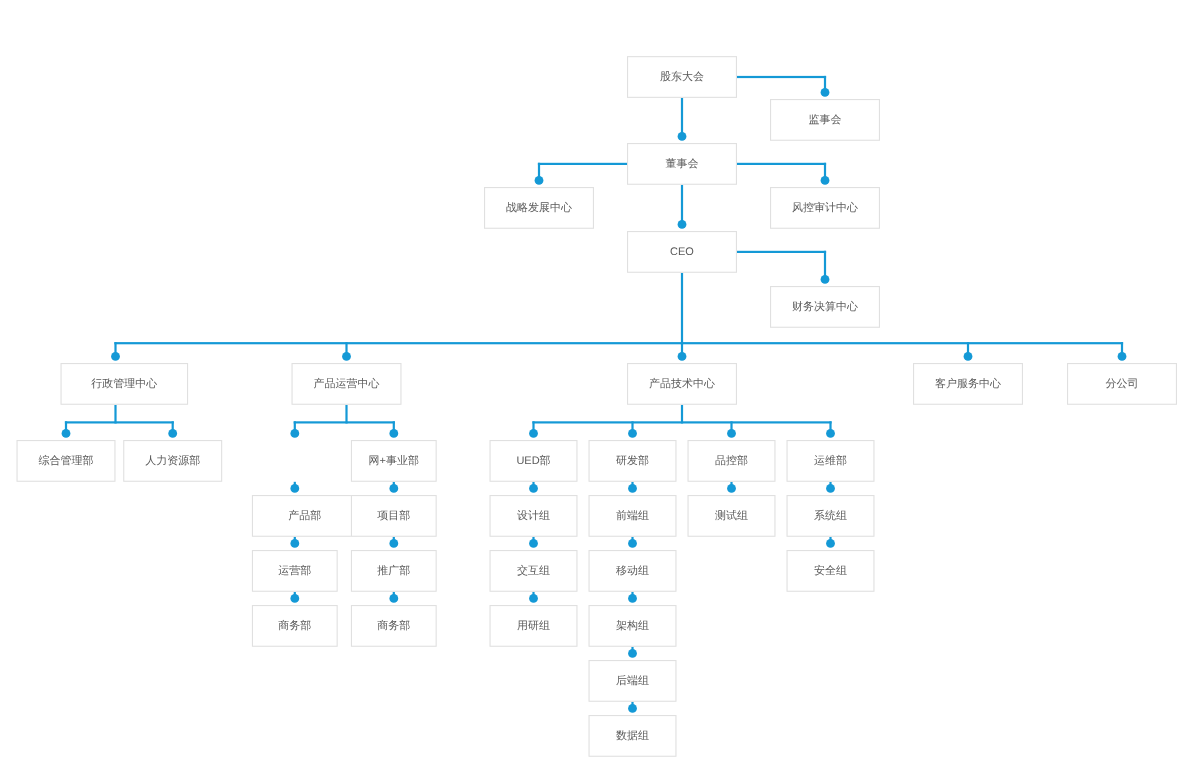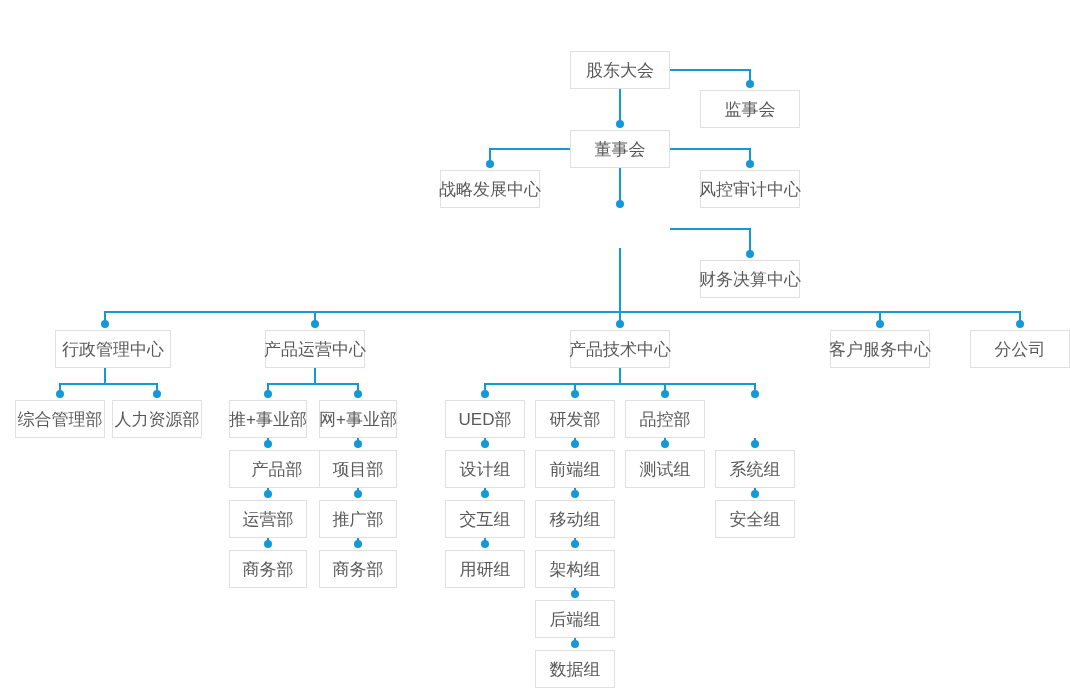--- a/index.html
+++ b/index.html
@@ -9,21 +9,21 @@
     --bg:#FFFFFF;
   }
   html,body{margin:0;padding:0;background:var(--bg);}
   .canvas{
     position:relative;width:1070px;height:689px;background:var(--bg);
     font-family:"Liberation Sans","DejaVu Sans",sans-serif;overflow:hidden;
   }
   .node{
     position:absolute;height:38px;box-sizing:border-box;
     border:1px solid var(--box-border);background:#fff;color:var(--box-text);
-    font-size:17px;display:flex;align-items:center;justify-content:center;
+    font-size:10px;display:flex;align-items:center;justify-content:center;
     white-space:nowrap;
   }
   .h,.v{position:absolute;background:var(--connector);}
   .h{height:2px;}
   .v{width:2px;}
   .dot{position:absolute;width:8px;height:8px;border-radius:50%;background:var(--connector);}
 </style>
 </head>
 <body>
 
@@ -114,32 +114,32 @@
   <i class="dot" style="left:481px;top:540px"></i>
   <i class="dot" style="left:571px;top:540px"></i>
   <i class="dot" style="left:571px;top:590px"></i>
   <i class="dot" style="left:571px;top:640px"></i>
 
   <div class="node" style="left:570px;top:51px;width:100px">股东大会</div>
   <div class="node" style="left:700px;top:90px;width:100px">监事会</div>
   <div class="node" style="left:570px;top:130px;width:100px">董事会</div>
   <div class="node" style="left:440px;top:170px;width:100px">战略发展中心</div>
   <div class="node" style="left:700px;top:170px;width:100px">风控审计中心</div>
+  <div class="node" style="left:570px;top:210px;width:100px">CEO</div>
   <div class="node" style="left:700px;top:260px;width:100px">财务决算中心</div>
 
   <div class="node" style="left:55px;top:330px;width:116px">行政管理中心</div>
   <div class="node" style="left:265px;top:330px;width:100px">产品运营中心</div>
   <div class="node" style="left:570px;top:330px;width:100px">产品技术中心</div>
   <div class="node" style="left:830px;top:330px;width:100px">客户服务中心</div>
   <div class="node" style="left:970px;top:330px;width:100px">分公司</div>
 
   <div class="node" style="left:15px;top:400px;width:90px">综合管理部</div>
   <div class="node" style="left:112px;top:400px;width:90px">人力资源部</div>
 
-  <div class="node" style="left:229px;top:400px;width:78px">推+事业部</div>
   <div class="node" style="left:319px;top:400px;width:78px">网+事业部</div>
   <div class="node" style="left:229px;top:450px;width:96px">产品部</div>
   <div class="node" style="left:229px;top:500px;width:78px">运营部</div>
   <div class="node" style="left:229px;top:550px;width:78px">商务部</div>
   <div class="node" style="left:319px;top:450px;width:78px">项目部</div>
   <div class="node" style="left:319px;top:500px;width:78px">推广部</div>
   <div class="node" style="left:319px;top:550px;width:78px">商务部</div>
 
   <div class="node" style="left:445px;top:400px;width:80px">UED部</div>
   <div class="node" style="left:445px;top:450px;width:80px">设计组</div>
@@ -149,16 +149,17 @@
   <div class="node" style="left:535px;top:400px;width:80px">研发部</div>
   <div class="node" style="left:535px;top:450px;width:80px">前端组</div>
   <div class="node" style="left:535px;top:500px;width:80px">移动组</div>
   <div class="node" style="left:535px;top:550px;width:80px">架构组</div>
   <div class="node" style="left:535px;top:600px;width:80px">后端组</div>
   <div class="node" style="left:535px;top:650px;width:80px">数据组</div>
 
   <div class="node" style="left:625px;top:400px;width:80px">品控部</div>
   <div class="node" style="left:625px;top:450px;width:80px">测试组</div>
 
+  <div class="node" style="left:715px;top:400px;width:80px">运维部</div>
   <div class="node" style="left:715px;top:450px;width:80px">系统组</div>
   <div class="node" style="left:715px;top:500px;width:80px">安全组</div>
 
 </div>
 
 </body></html>

